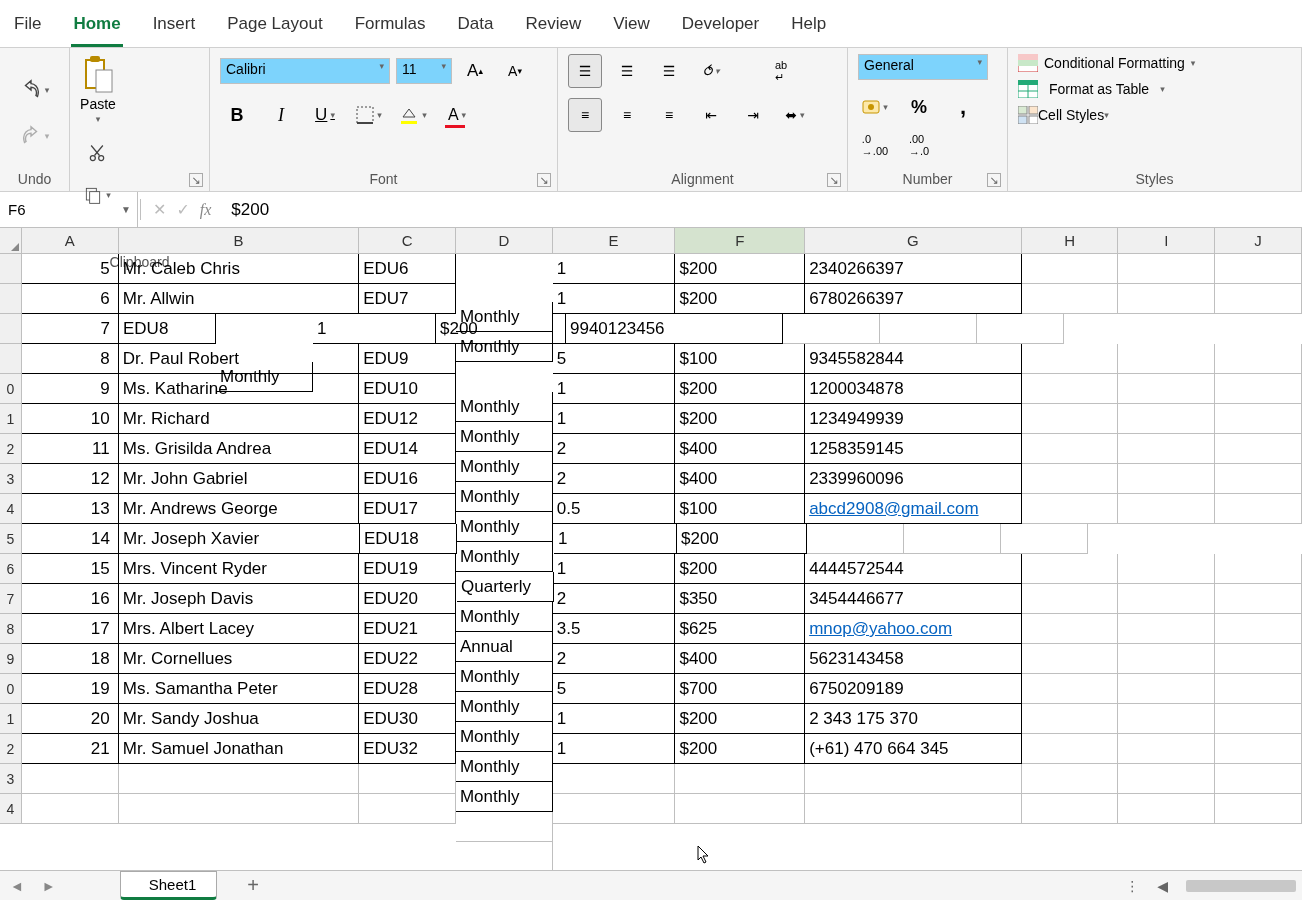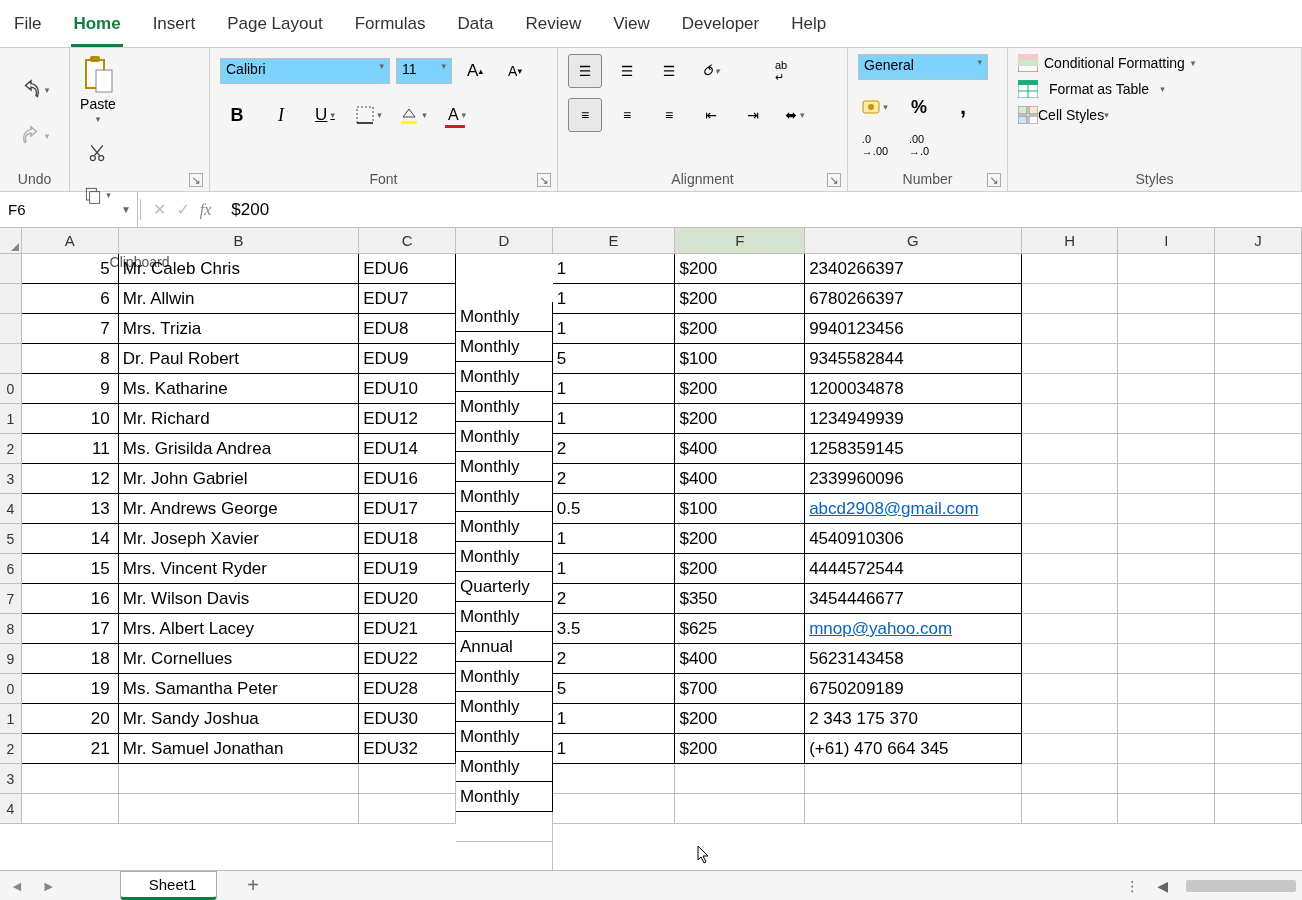--- a/index.html
+++ b/index.html
@@ -307,21 +307,20 @@
         <div class="cell cE data">1</div>
         <div class="cell cF data">$200</div>
         <div class="cell cG data">6780266397</div>
         <div class="cell cH"></div>
         <div class="cell cI"></div>
         <div class="cell cJ"></div>
       </div>
       <div class="row-line">
         <div class="rh"></div>
         <div class="cell cA data num">7</div>
-        <div class="cell cB data">Mrs. Trizia</div>
         <div class="cell cC data">EDU8</div>
         <div class="cell cD data">Monthly</div>
         <div class="cell cE data">1</div>
         <div class="cell cF data">$200</div>
         <div class="cell cG data">9940123456</div>
         <div class="cell cH"></div>
         <div class="cell cI"></div>
         <div class="cell cJ"></div>
       </div>
       <div class="row-line">
@@ -403,42 +402,41 @@
         <div class="cell cJ"></div>
       </div>
       <div class="row-line">
         <div class="rh">5</div>
         <div class="cell cA data num">14</div>
         <div class="cell cB data">Mr. Joseph Xavier</div>
         <div class="cell cC data">EDU18</div>
         <div class="cell cD data">Quarterly</div>
         <div class="cell cE data">1</div>
         <div class="cell cF data">$200</div>
-        <div class="cell cG data">4540910306</div>
         <div class="cell cH"></div>
         <div class="cell cI"></div>
         <div class="cell cJ"></div>
       </div>
       <div class="row-line">
         <div class="rh">6</div>
         <div class="cell cA data num">15</div>
         <div class="cell cB data">Mrs. Vincent Ryder</div>
         <div class="cell cC data">EDU19</div>
         <div class="cell cD data">Monthly</div>
         <div class="cell cE data">1</div>
         <div class="cell cF data">$200</div>
         <div class="cell cG data">4444572544</div>
         <div class="cell cH"></div>
         <div class="cell cI"></div>
         <div class="cell cJ"></div>
       </div>
       <div class="row-line">
         <div class="rh">7</div>
         <div class="cell cA data num">16</div>
-        <div class="cell cB data">Mr. Wilson Davis</div>
+        <div class="cell cB data">Mr. Joseph Davis</div>
         <div class="cell cC data">EDU20</div>
         <div class="cell cD data">Annual</div>
         <div class="cell cE data">2</div>
         <div class="cell cF data">$350</div>
         <div class="cell cG data">3454446677</div>
         <div class="cell cH"></div>
         <div class="cell cI"></div>
         <div class="cell cJ"></div>
       </div>
       <div class="row-line">

